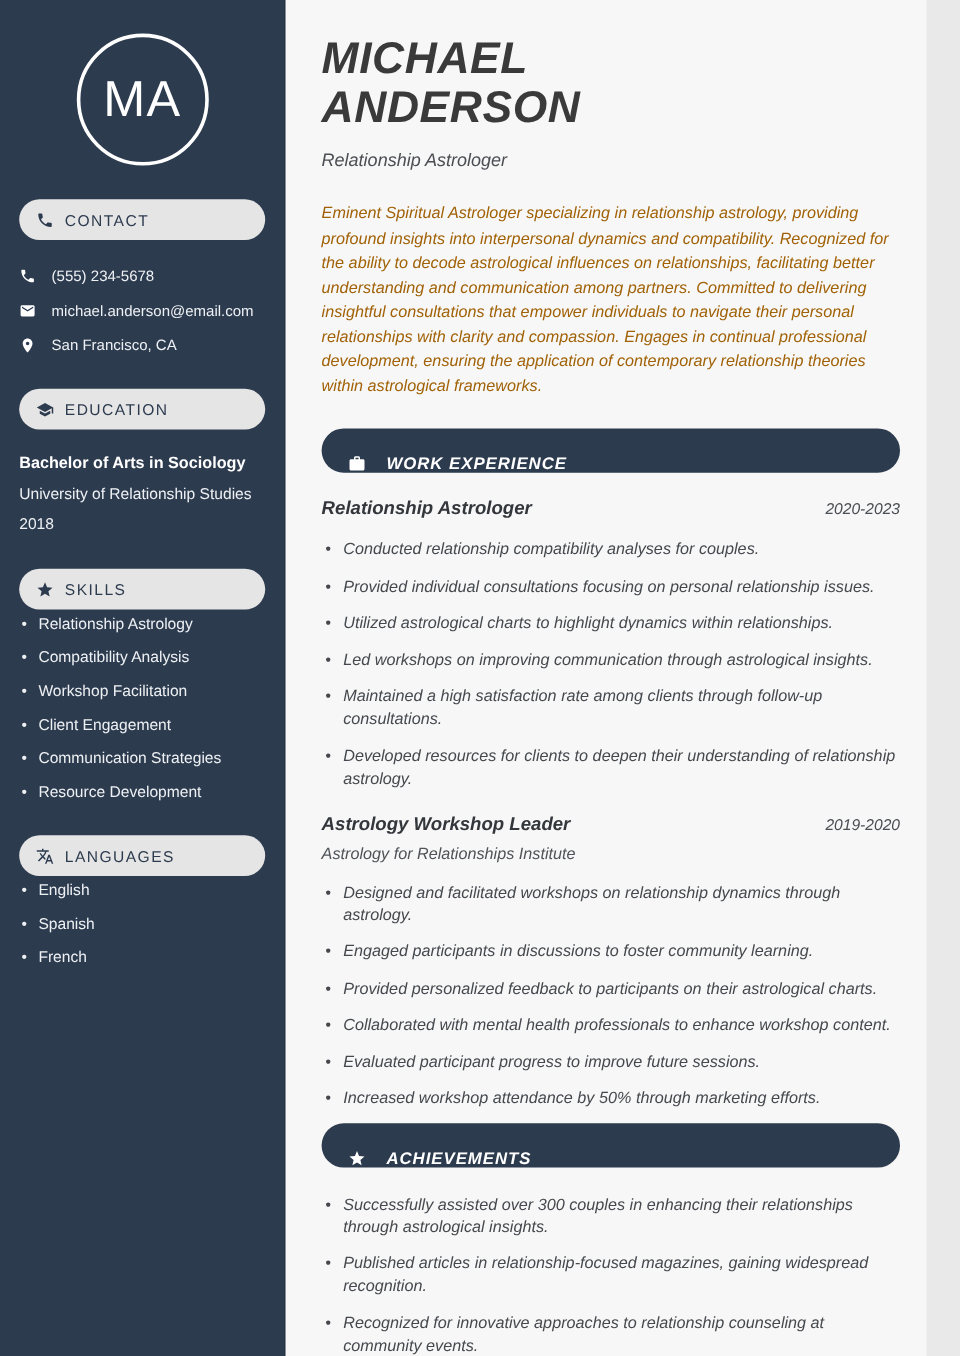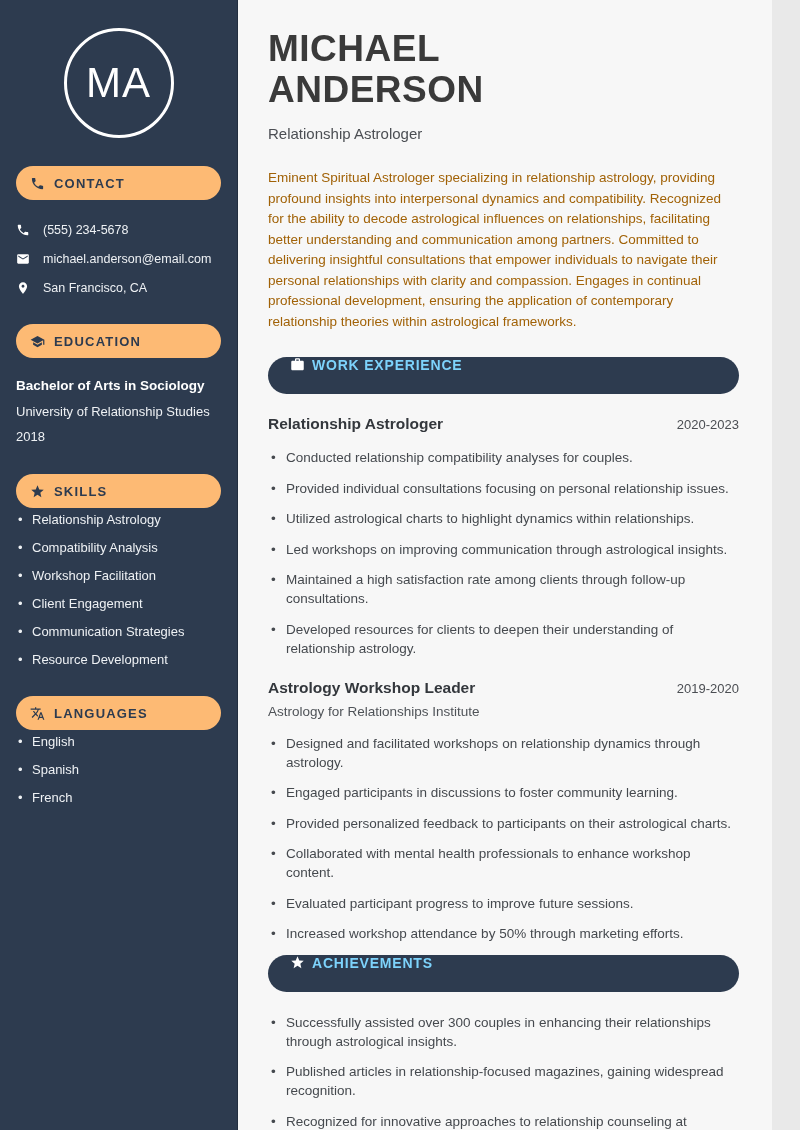--- a/index.html
+++ b/index.html
@@ -5,43 +5,43 @@
   * { margin:0; padding:0; box-sizing:border-box; }
   html,body { width:800px; }
   body { font-family:"Liberation Sans","DejaVu Sans",sans-serif; background:#e9e9e9; }
   .page { width:772px; height:1130px; display:flex; overflow:hidden; background:#f7f7f7; }
 
   
   .sidebar { width:238px; min-width:238px; background:#2d3b4f; color:#eef1f4; padding:0 16px; border-right:1px solid #222e3f; }
   .avatar { width:110px; height:110px; border:3px solid #ffffff; border-radius:50%;
             margin:28px auto 0; display:flex; align-items:center; justify-content:center;
             color:#ffffff; font-size:42px; font-weight:500; letter-spacing:1px; }
-  .side-pill { background:#fdba74; color:#2d3b4f; border-radius:17px; height:34px;
+  .side-pill { background:#e5e5e5; color:#2d3b4f; border-radius:17px; height:34px;
                display:flex; align-items:center; gap:9px; padding:0 14px;
-               font-size:13px; font-weight:bold; letter-spacing:1.2px; margin-top:28px; }
+               font-size:13px; font-weight:normal; letter-spacing:1.2px; margin-top:28px; }
   .side-pill svg { width:15px; height:15px; fill:#2d3b4f; flex:0 0 auto; }
   .contact-list { margin-top:22px; }
   .contact-row { display:flex; align-items:flex-start; gap:13px; margin-bottom:13px; font-size:12.5px; line-height:16px; }
   .contact-row svg { width:14px; height:14px; fill:#ffffff; flex:0 0 auto; margin-top:1px; }
   .edu-block { margin-top:19px; font-size:13px; line-height:18px; }
   .edu-degree { font-weight:bold; color:#ffffff; font-size:13.5px; }
   .edu-school { margin-top:8px; }
   .edu-year { margin-top:7px; }
   .side-list { list-style:none; margin-top:4px; }
   .side-list li { position:relative; padding-left:16px; font-size:13px; margin-bottom:12px; line-height:16px; }
   .side-list li::before { content:"•"; position:absolute; left:2px; top:0; color:#eef1f4; }
 
   
-  .main { flex:1; background:#f7f7f7; padding:28px 33px 0 30px; color:#4b4e53; }
+  .main { flex:1; background:#f7f7f7; padding:28px 22px 0 30px; color:#4b4e53;font-style:italic; }
   .name { font-size:37px; line-height:41px; font-weight:bold; color:#3a3a3a; letter-spacing:0.5px; }
   .subtitle { margin-top:15px; font-size:15px; color:#4b4e53; }
   .summary { margin-top:26px; font-size:13.5px; line-height:20.5px; color:#a16207; }
 
-  .main-pill { background:#2d3b4f; color:#7dd3fc; border-radius:19px; height:37px;
-               display:flex; align-items:flex-start; gap:7px; padding:0 22px;
+  .main-pill { background:#2d3b4f; color:#ffffff; border-radius:19px; height:37px;
+               display:flex; align-items:flex-end; gap:17px; padding:0 22px;
                font-size:14px; font-weight:bold; letter-spacing:0.8px; }
   .main-pill svg { width:15px; height:15px; fill:#ffffff; flex:0 0 auto; }
   .mt-work { margin-top:25px; }
   .mt-ach  { margin-top:11px; }
 
   .job { margin-top:21px; }
   .job-head { display:flex; justify-content:space-between; align-items:baseline; }
   .job-title { font-size:15.5px; font-weight:bold; color:#33373c; }
   .job-dates { font-size:13px; color:#4b4e53; }
   .job-company { margin-top:7px; font-size:13.5px; color:#4f5358; }

